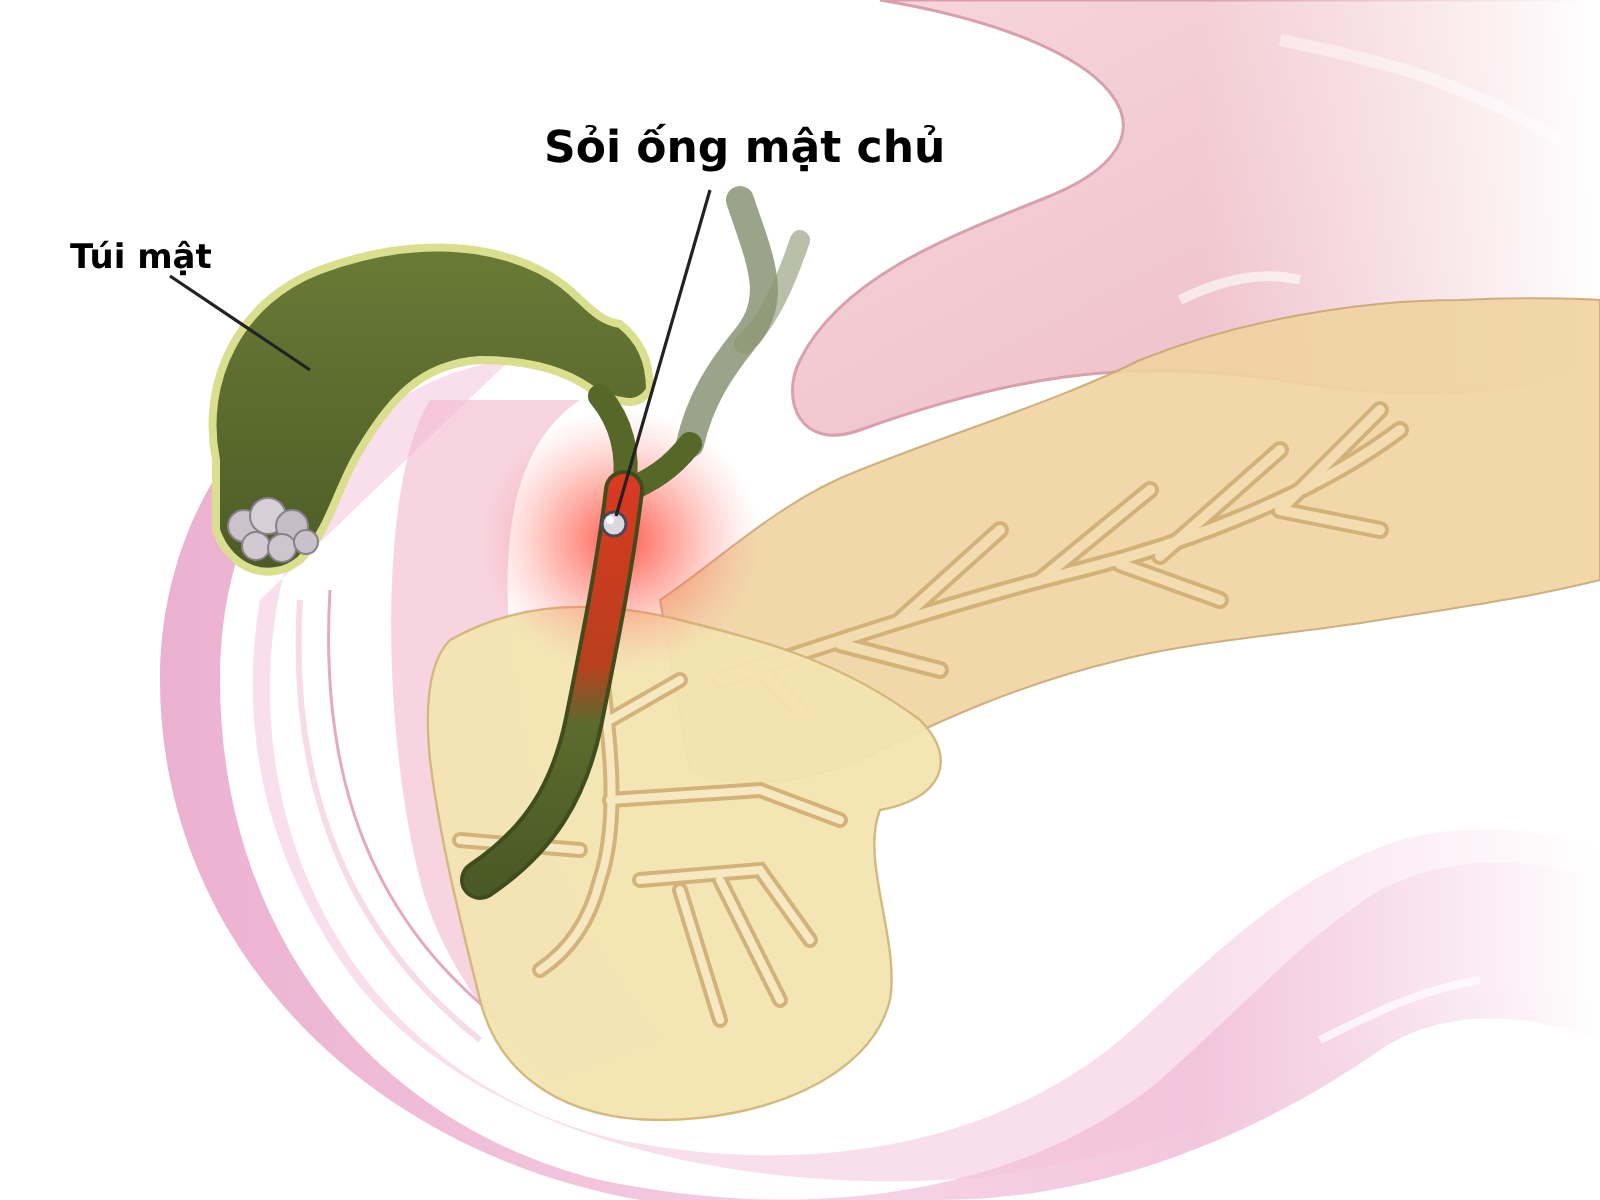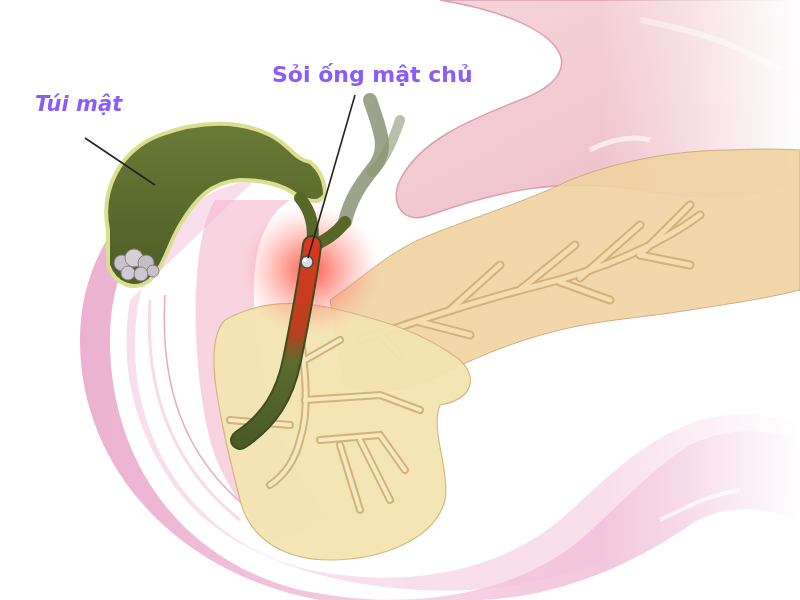--- a/index.html
+++ b/index.html
@@ -1,20 +1,20 @@
 <!DOCTYPE html>
 <html><head>
 <meta charset="utf-8">
 <style>
   html,body{margin:0;padding:0;background:#ffffff;}
   body{width:800px;height:600px;overflow:hidden;position:relative;font-family:"Liberation Sans",sans-serif;}
   #stage{position:absolute;left:0;top:0;width:800px;height:600px;}
-  .label{position:absolute;font-family:"DejaVu Sans",sans-serif;font-weight:bold;color:#8b5cf6;white-space:nowrap;
+  .label{position:absolute;font-family:"DejaVu Sans",sans-serif;font-weight:bold;color:#000000;white-space:nowrap;
          text-shadow:0 0 2px #fff,0 0 2px #fff;}
-  #label-gallbladder{left:35px;top:92px;font-size:21px;font-style:italic;}
+  #label-gallbladder{left:35px;top:119px;font-size:17px;}
   #label-stone{left:272px;top:62px;font-size:22px;}
 </style>
 </head>
 <body>
 
 <div id="stage">
   <svg width="800" height="600" viewBox="0 0 800 600" xmlns="http://www.w3.org/2000/svg">
     <defs>
       <radialGradient id="glow" cx="0.5" cy="0.5" r="0.5">
         <stop offset="0" stop-color="#ff3a2a" stop-opacity="0.85"></stop>

